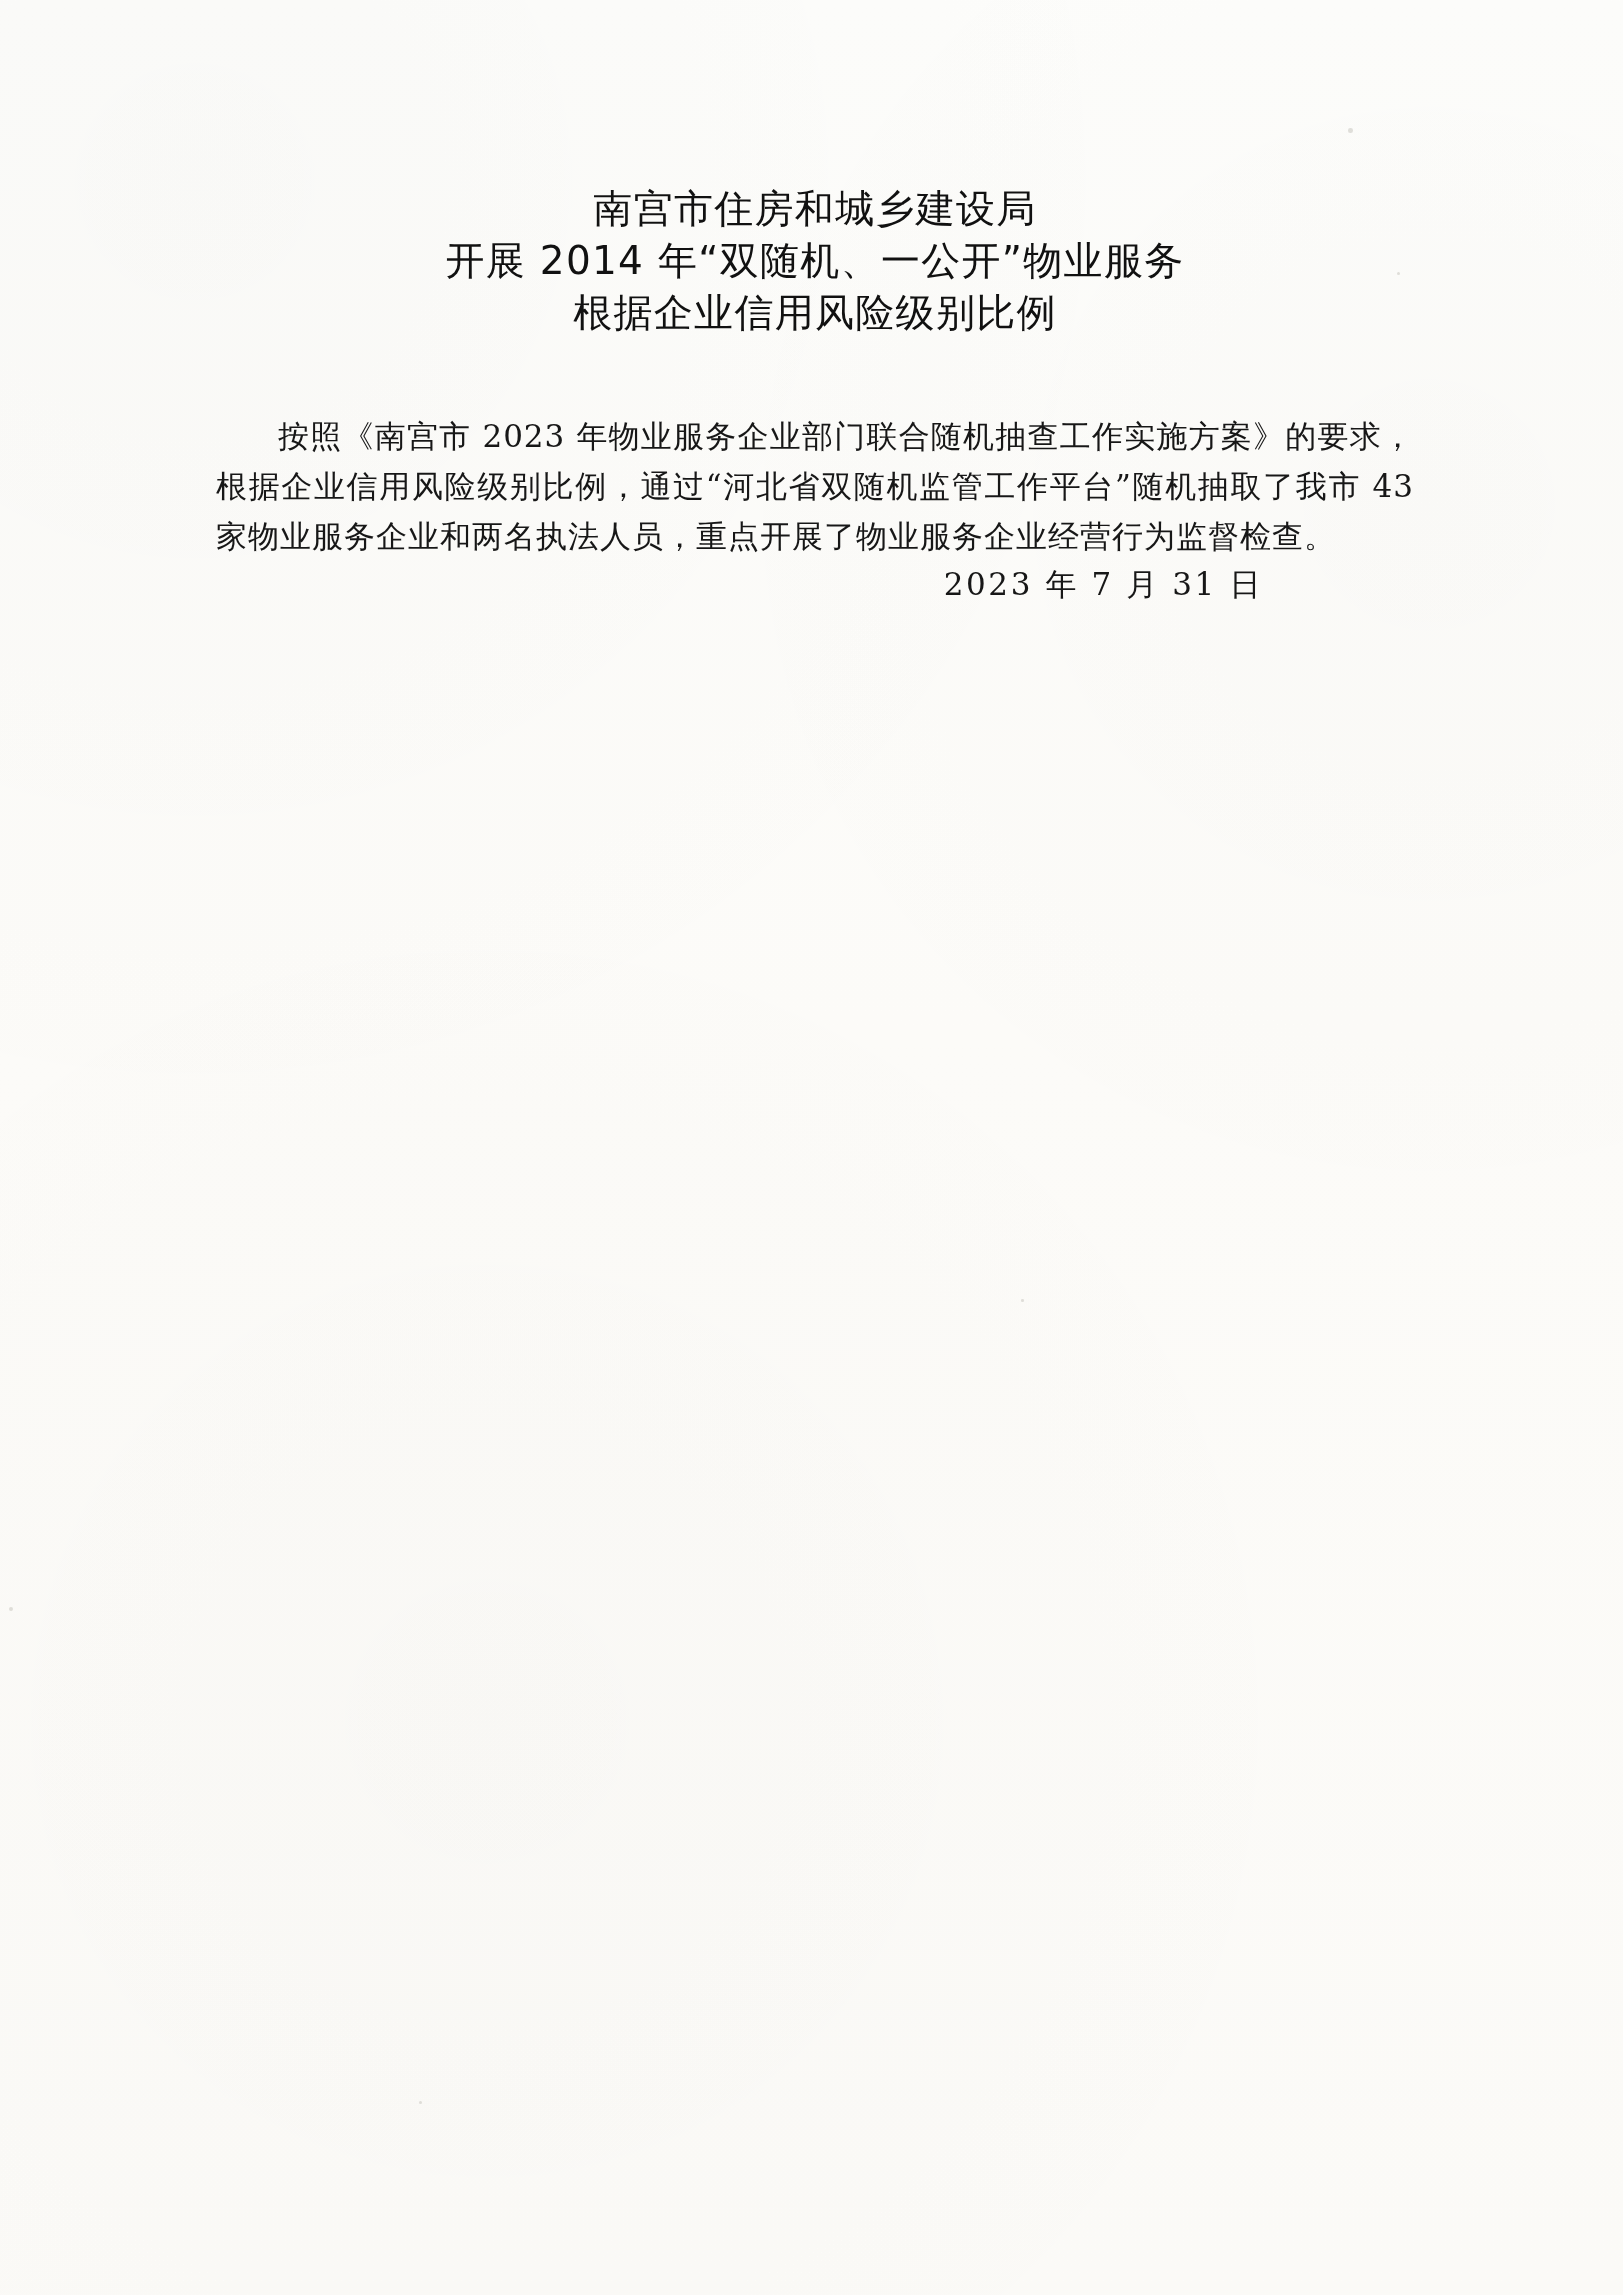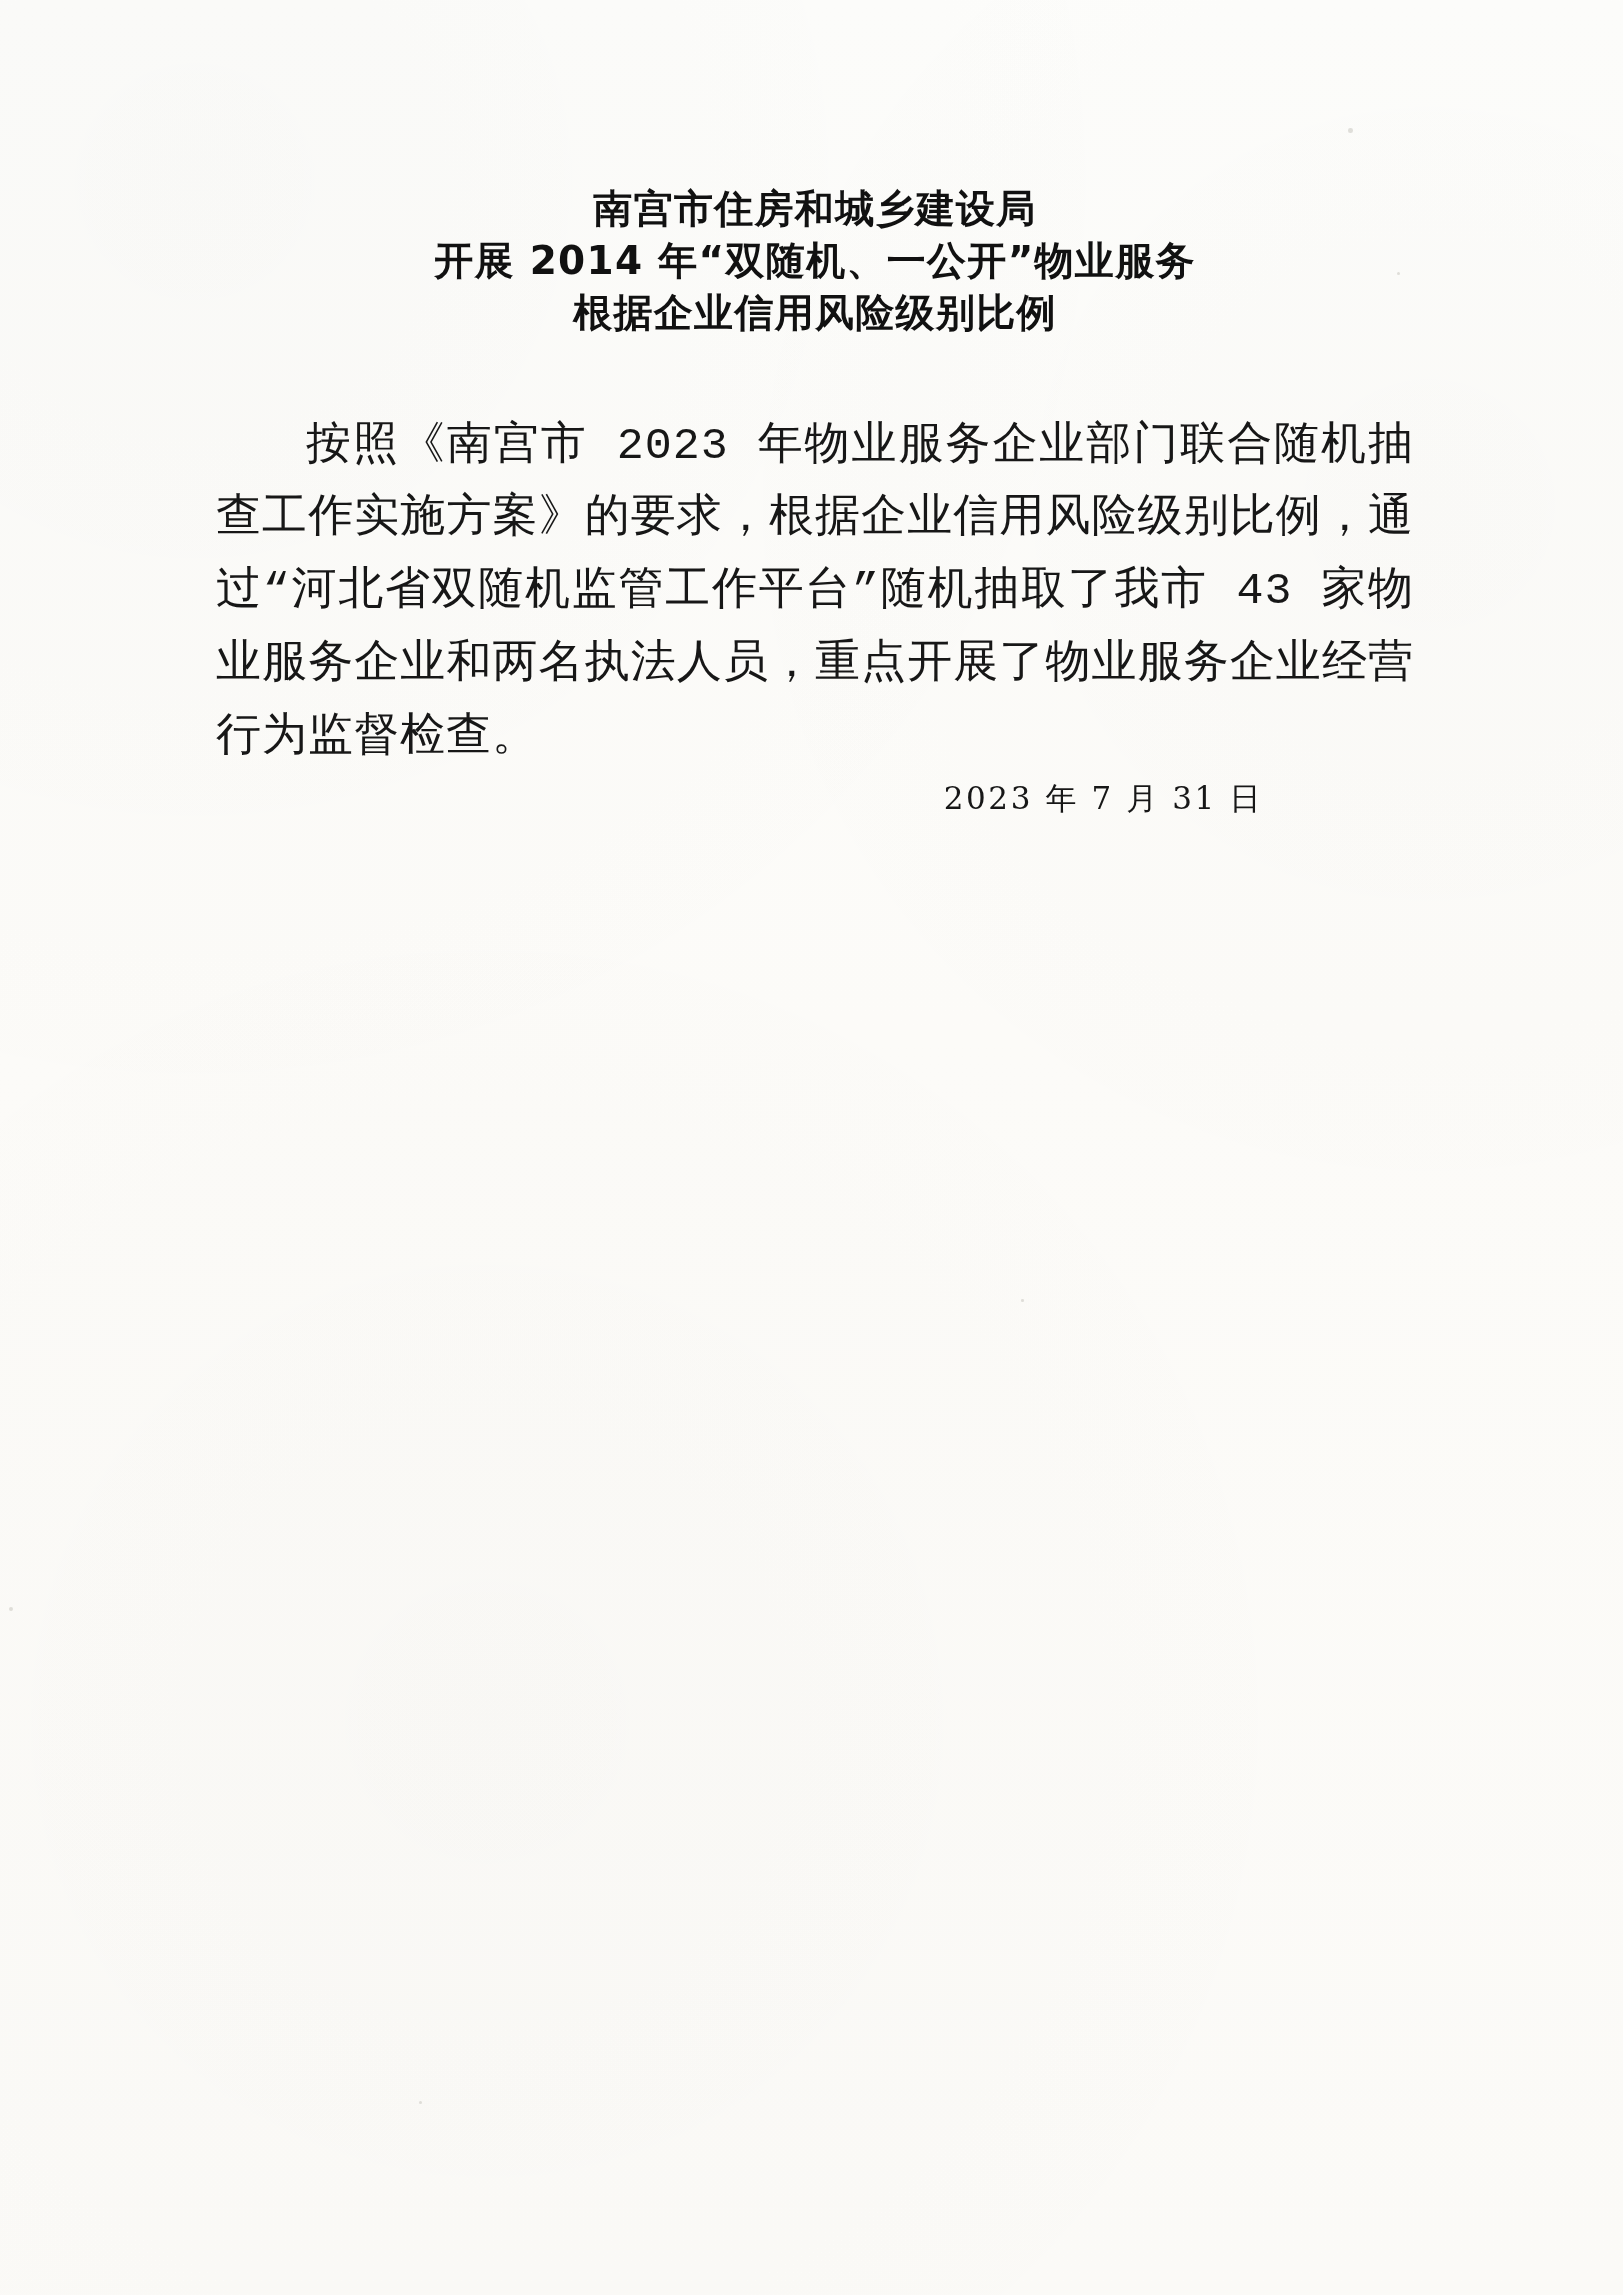--- a/index.html
+++ b/index.html
@@ -40,43 +40,42 @@
     position: absolute;
     left: 216px;
     top: 0;
     width: 1198px;
   }
 
   .doc-title {
     margin-top: 183px;
     text-align: center;
     font-family: "DejaVu Sans", "Liberation Sans", sans-serif;
-    font-weight: bold;
+    font-weight: normal;
     font-size: 41px;
     line-height: 1.33;
     letter-spacing: 1.3px;
     color: #111;
   }
   .doc-title .line {
     display: block;
     white-space: nowrap;
   }
   .title-line-1 { font-size: 39px; }
   .title-line-2 { font-size: 39px; }
   .title-line-3 { font-size: 39px; }
 
   .body-block {
     margin-top: 72px;
-    font-size: 45px;
+    font-size: 31px;
     line-height: 1.62;
     letter-spacing: 1px;
     text-align: justify;
     text-justify: inter-ideograph;
     color: #171717;
-    font-family: Liberation Mono, monospace;
   }
   .para {
     text-indent: 2em;
     margin: 0 0 2.6px 0;
     padding: 0;
   }
 
   .date-line {
     padding-right: 151px;
     text-align: right;

